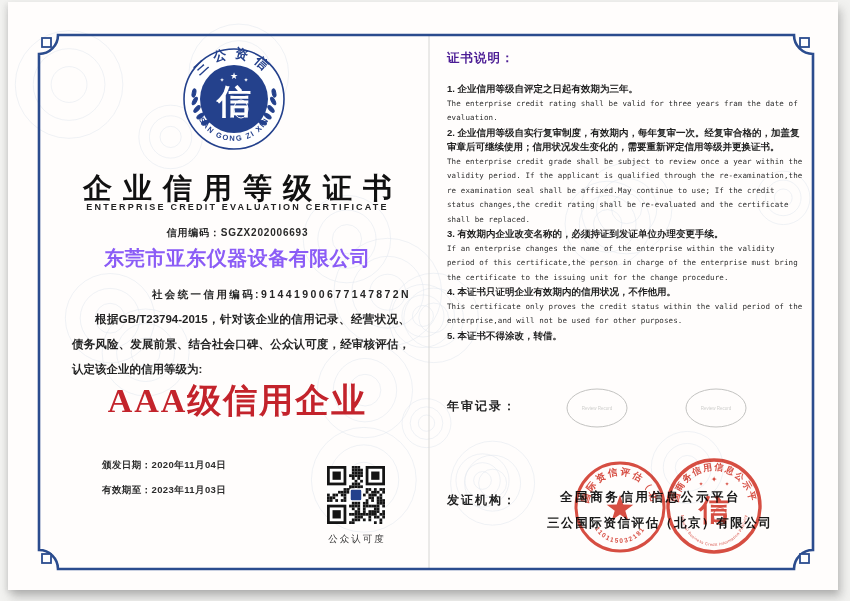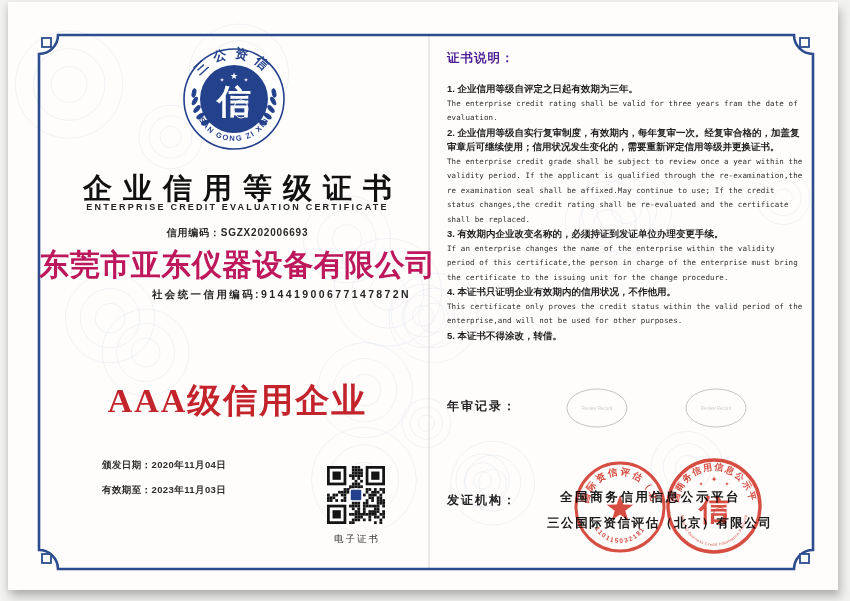--- a/index.html
+++ b/index.html
@@ -12,22 +12,22 @@
   .abs { position:absolute; }
   .ctr { text-align:center; }
 
   
   .title-cn { left:40px; top:169px; width:395px; font-size:29px; font-weight:bold;
               letter-spacing:11px; text-indent:11px; color:#111; }
   .title-en { left:40px; top:202px; width:395px; font-size:9px; font-weight:bold;
               letter-spacing:2.2px; color:#222; }
   .credit-line { left:40px; top:226px; width:395px; font-size:10px; font-weight:bold;
                  letter-spacing:.8px; color:#2a2a2a; }
-  .company { left:30px; top:245px; width:415px; font-size:30px; font-weight:bold;
-             letter-spacing:.5px; color:#be185d; }
+  .company { left:30px; top:245px; width:415px; font-size:20px; font-weight:bold;
+             letter-spacing:.5px; color:#8b5cf6; }
   .unified { left:40px; top:288px; width:395px; font-size:10.5px; font-weight:bold;
              letter-spacing:2.4px; color:#262626;margin-left:44px; }
   .statement { left:72px; top:307px; width:338px; font-size:11.5px; font-weight:bold;
                line-height:25px; text-align:justify; text-indent:2em; color:#242424; }
   .rating { left:40px; top:378px; width:395px; font-size:34px; font-weight:bold;
             letter-spacing:2px; color:#c3232b; font-family:"Liberation Serif", serif; }
   .dates { left:102px; top:459px; font-size:9.5px; font-weight:bold; color:#2c2c2c; }
   .dates .row { margin-bottom:12px; letter-spacing:.4px; }
   .qrow { display:flex; }
   .qrow .urls { margin-left:10px; font-weight:normal; color:#3a3a3a; line-height:15px; font-size:9px; letter-spacing:.3px;}
@@ -158,20 +158,21 @@
     </g>
     <text x="53" y="67" font-size="34" font-weight="bold" fill="#ffffff" text-anchor="middle">信</text>
     <ellipse cx="60" cy="63" rx="7" ry="9" fill="none" stroke="#ffffff" stroke-width="1"></ellipse>
   </svg>
 
   <div class="abs ctr title-cn">企业信用等级证书</div>
   <div class="abs ctr title-en">ENTERPRISE CREDIT EVALUATION CERTIFICATE</div>
   <div class="abs ctr credit-line">信用编码：SGZX202006693</div>
   <div class="abs ctr company">东莞市亚东仪器设备有限公司</div>
   <div class="abs ctr unified">社会统一信用编码:91441900677147872N</div>
+  <div class="abs statement">根据GB/T23794-2015，针对该企业的信用记录、经营状况、债务风险、发展前景、结合社会口碑、公众认可度，经审核评估，认定该企业的信用等级为:</div>
   <div class="abs ctr rating">AAA级信用企业</div>
 
   <div class="abs dates">
     <div class="row">颁发日期：2020年11月04日</div>
     <div class="row">有效期至：2023年11月03日</div>
   </div>
 
   <div class="abs qr-wrap">
     <svg id="qr" width="58" height="58">
         <rect x="0" y="0" width="58" height="58" fill="#ffffff"></rect>
@@ -322,21 +323,21 @@
         <rect x="2.761904761904762" y="2.761904761904762" width="13.80952380952381" height="13.80952380952381" fill="#ffffff"></rect>
         <rect x="5.523809523809524" y="5.523809523809524" width="8.285714285714285" height="8.285714285714285" fill="#141414"></rect>
         <rect x="38.666666666666664" y="0" width="19.333333333333332" height="19.333333333333332" fill="#141414"></rect>
         <rect x="41.42857142857143" y="2.761904761904762" width="13.80952380952381" height="13.80952380952381" fill="#ffffff"></rect>
         <rect x="44.19047619047619" y="5.523809523809524" width="8.285714285714285" height="8.285714285714285" fill="#141414"></rect>
         <rect x="0" y="38.666666666666664" width="19.333333333333332" height="19.333333333333332" fill="#141414"></rect>
         <rect x="2.761904761904762" y="41.42857142857143" width="13.80952380952381" height="13.80952380952381" fill="#ffffff"></rect>
         <rect x="5.523809523809524" y="44.19047619047619" width="8.285714285714285" height="8.285714285714285" fill="#141414"></rect>
         <rect x="23" y="23" width="12" height="12" rx="2" fill="#24418c" stroke="#ffffff" stroke-width="1.5"></rect>
       </svg>
-    <div class="qr-cap">电子证书</div>
+    <div class="qr-cap">公众认可度</div>
   </div>
 
   <div class="abs notes-head">证书说明：</div>
 
   <div class="abs notes">
     <div class="zh">1. 企业信用等级自评定之日起有效期为三年。</div>
     <div class="en">The enterprise credit rating shall be valid for three years fram the date of evaluation.</div>
     <div class="zh">2. 企业信用等级自实行复审制度，有效期内，每年复审一次。经复审合格的，加盖复审章后可继续使用；信用状况发生变化的，需要重新评定信用等级并更换证书。</div>
     <div class="en">The enterprise credit grade shall be subject to review once a year within the validity period. If the applicant is qualified through the re-examination,the re examination seal shall be affixed.May continue to use; If the credit status changes,the credit rating shall be re-evaluated and the certificate shall be replaced.</div>
     <div class="zh">3. 有效期内企业改变名称的，必须持证到发证单位办理变更手续。</div>

